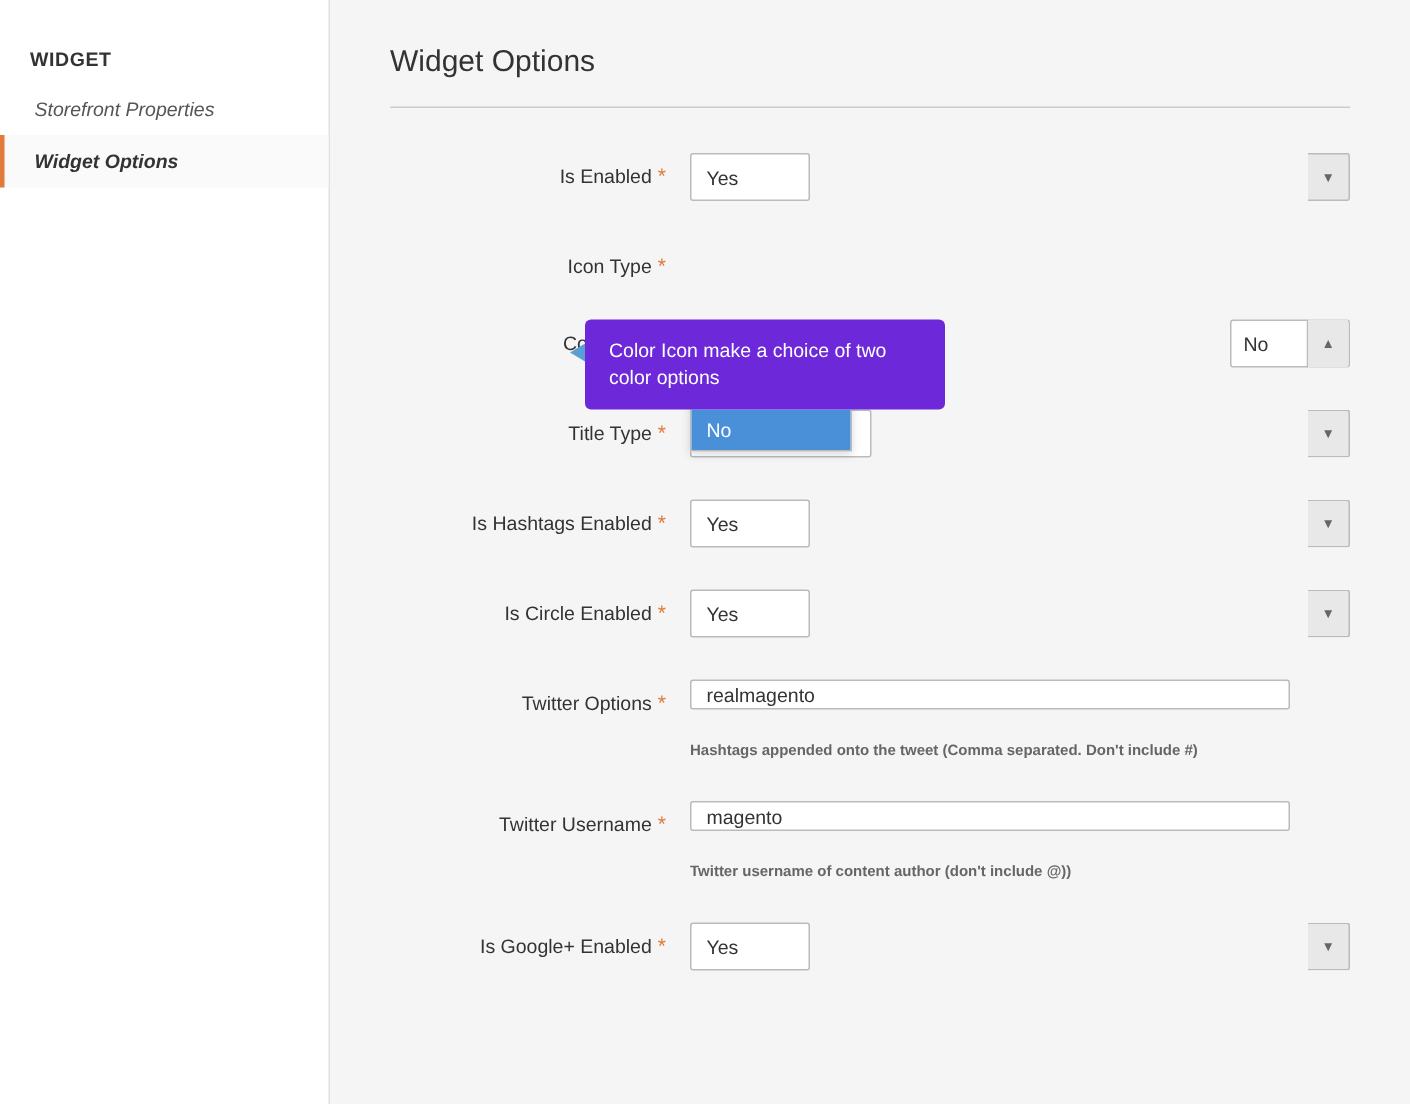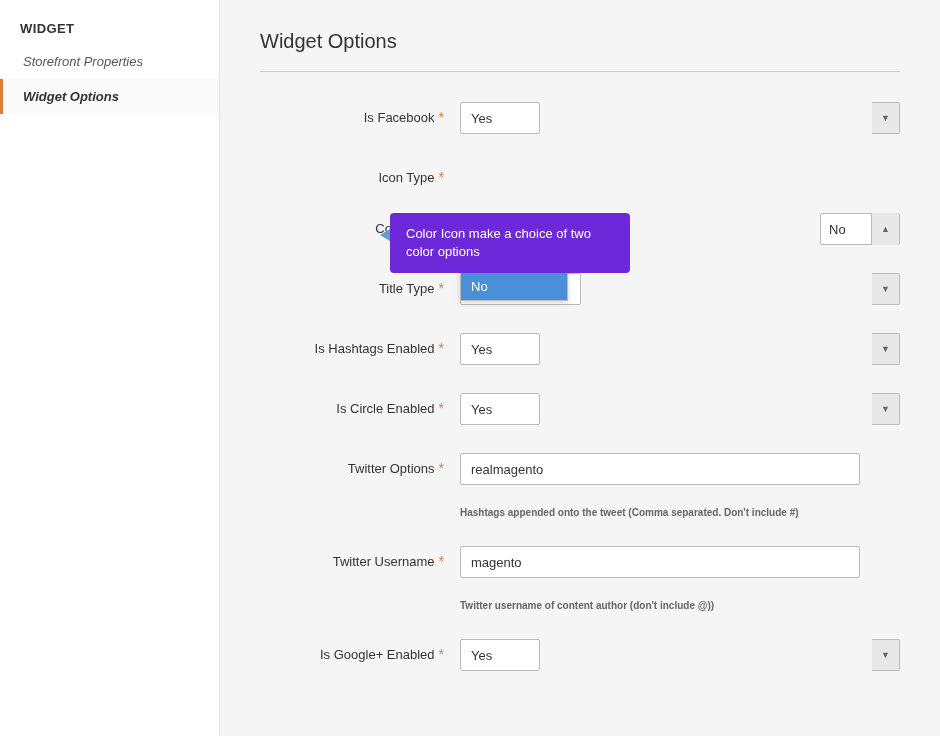--- a/index.html
+++ b/index.html
@@ -12,21 +12,21 @@
     .page-wrapper {
       display: flex;
       min-height: 736px;
       background: #f5f5f5;
     }
     
     .sidebar {
       width: 220px;
       background: #fff;
       border-right: 1px solid #e0e0e0;
-      padding-top: 9px;
+      padding-top: 20px;
       flex-shrink: 0;
     }
     .sidebar-section-title {
       font-weight: 700;
       font-size: 13px;
       color: #333;
       padding: 12px 20px 8px 20px;
       text-transform: uppercase;
       letter-spacing: 0.03em;
     }
@@ -124,21 +124,21 @@
       content: '▼';
       font-size: 9px;
       color: #666;
     }
     
     .form-input {
       border: 1px solid #bbb;
       padding: 6px 10px;
       font-size: 13px;
       color: #333;
-      height: 32px;
+      height: 20px;
       border-radius: 2px;
       width: 400px;
     }
     .field-note {
       font-size: 10px;
       color: #666;
       margin-top: 22px;
       font-weight: bold;
     }
     
@@ -241,21 +241,21 @@
       <span>Widget Options</span>
     </div>
   </div>
 
   <div class="main-content">
     <h1 class="page-title">Widget Options</h1>
     <hr class="divider">
 
     <div class="form-row">
       <div class="form-label">
-        <span>Is Facebook</span><span class="required-star">*</span>
+        <span>Is Enabled</span><span class="required-star">*</span>
       </div>
       <div class="form-control-wrap">
         <div class="select-wrapper">
           <select class="form-select">
             <option>Yes</option>
             <option>No</option>
           </select>
           <div class="select-arrow"></div>
         </div>
       </div>

